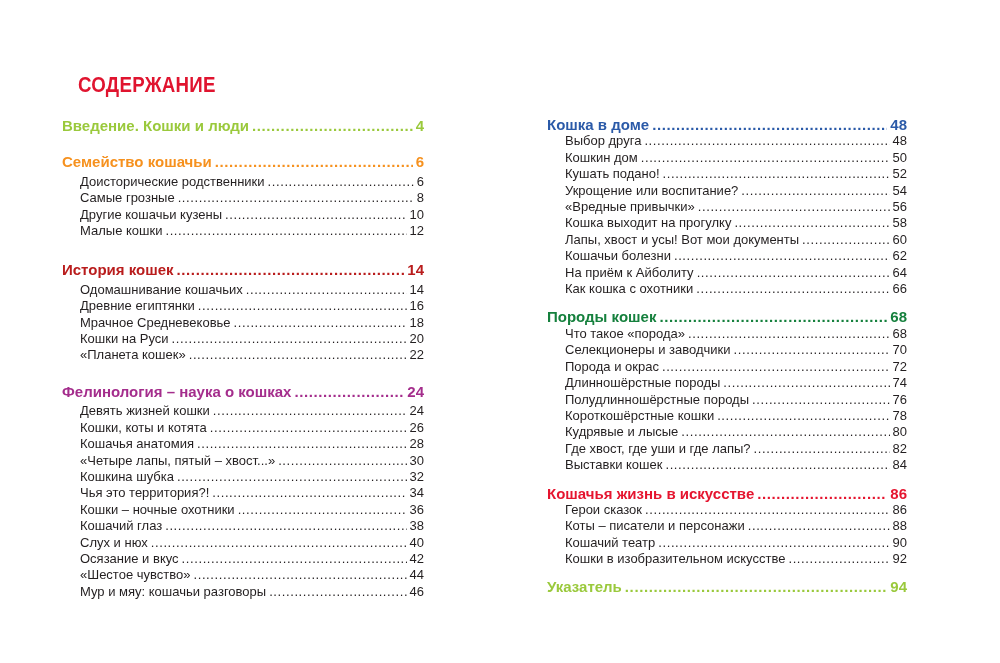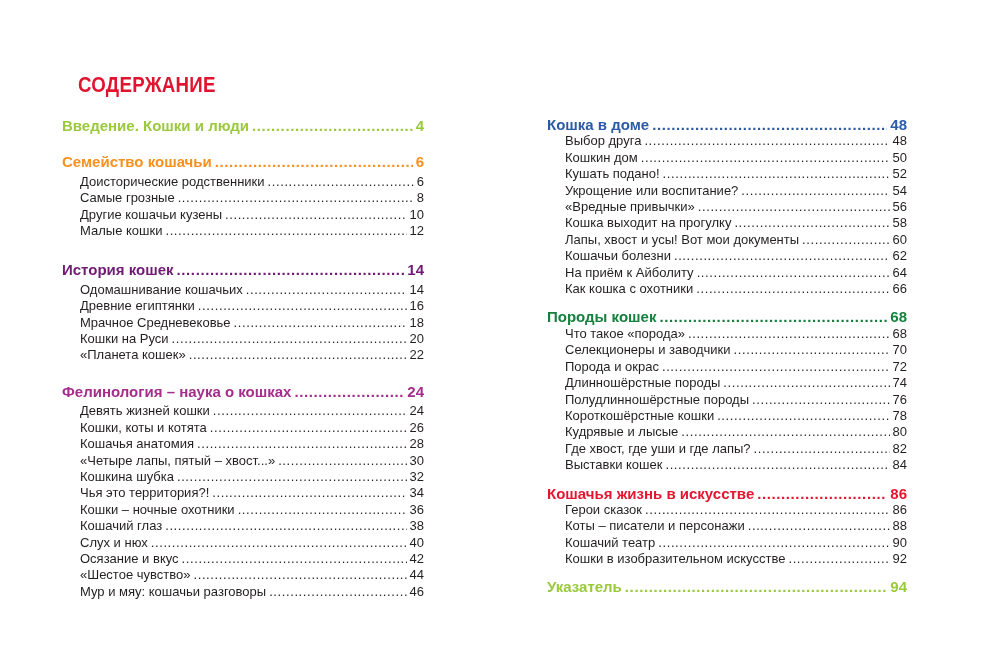--- a/index.html
+++ b/index.html
@@ -106,21 +106,21 @@
           <span class="dots"></span>
           <span class="pagenum">10</span>
         </div>
         <div class="row sub">
           <span class="label">Малые кошки</span>
           <span class="dots"></span>
           <span class="pagenum">12</span>
         </div>
       </div>
       <div class="toc-section">
-        <div class="row head" style="color: #701a75;">
+        <div class="row head" style="color: #b91c1c;">
           <span class="label">История кошек</span>
           <span class="dots"></span>
           <span class="pagenum">14</span>
         </div>
         <div class="row sub">
           <span class="label">Одомашнивание кошачьих</span>
           <span class="dots"></span>
           <span class="pagenum">14</span>
         </div>
         <div class="row sub">

